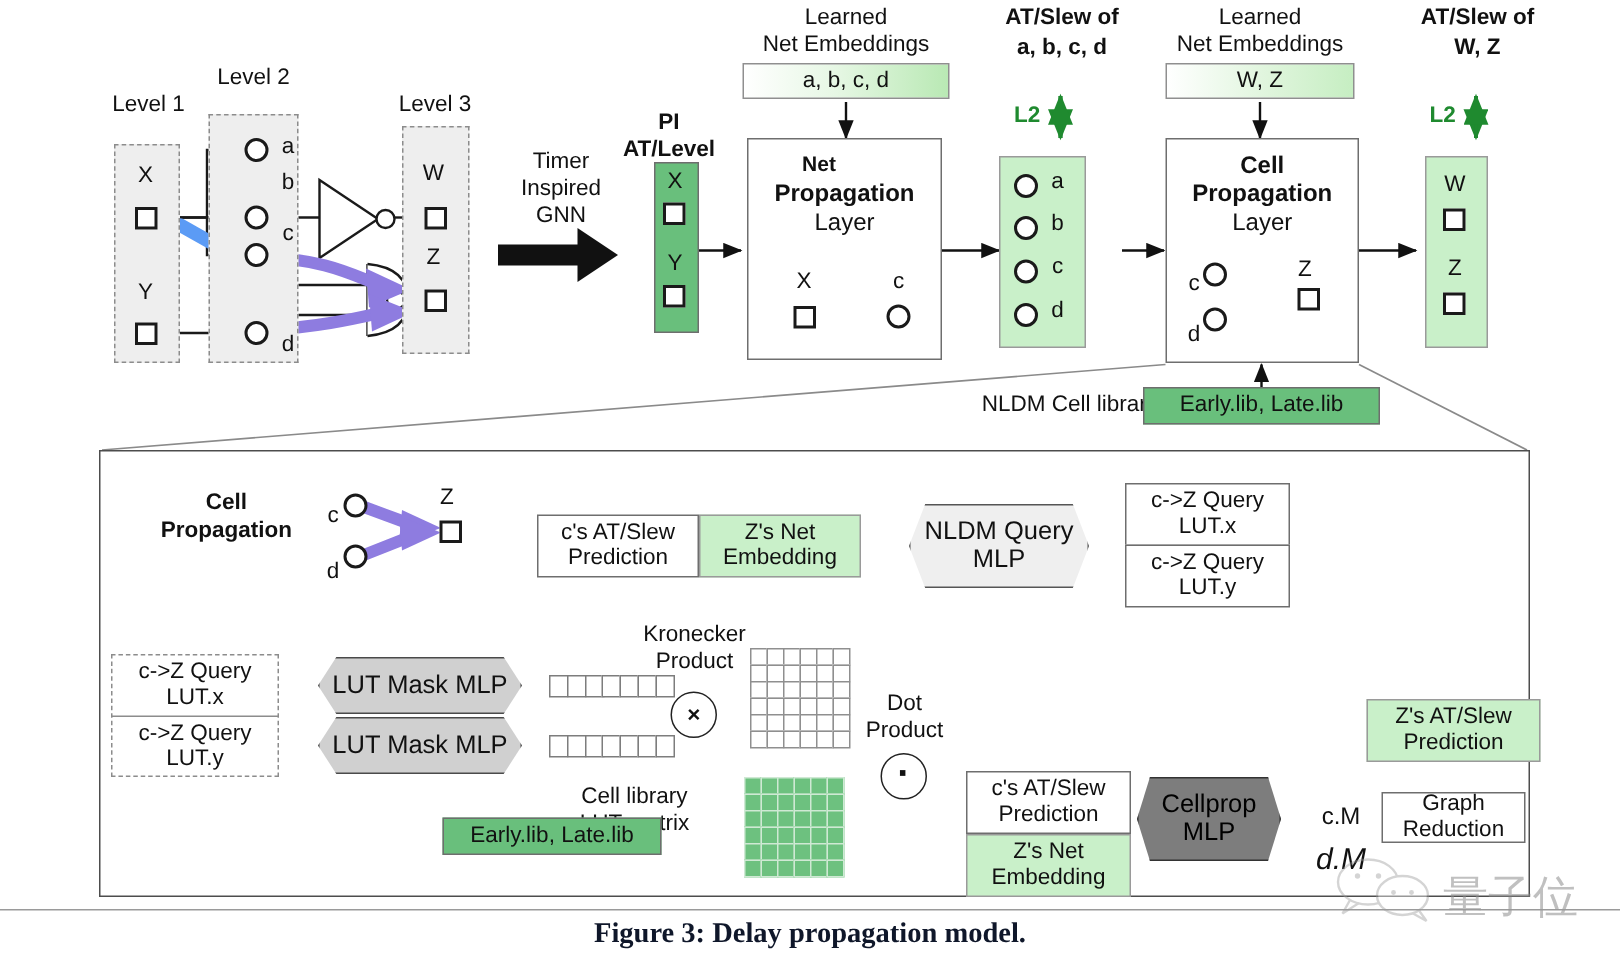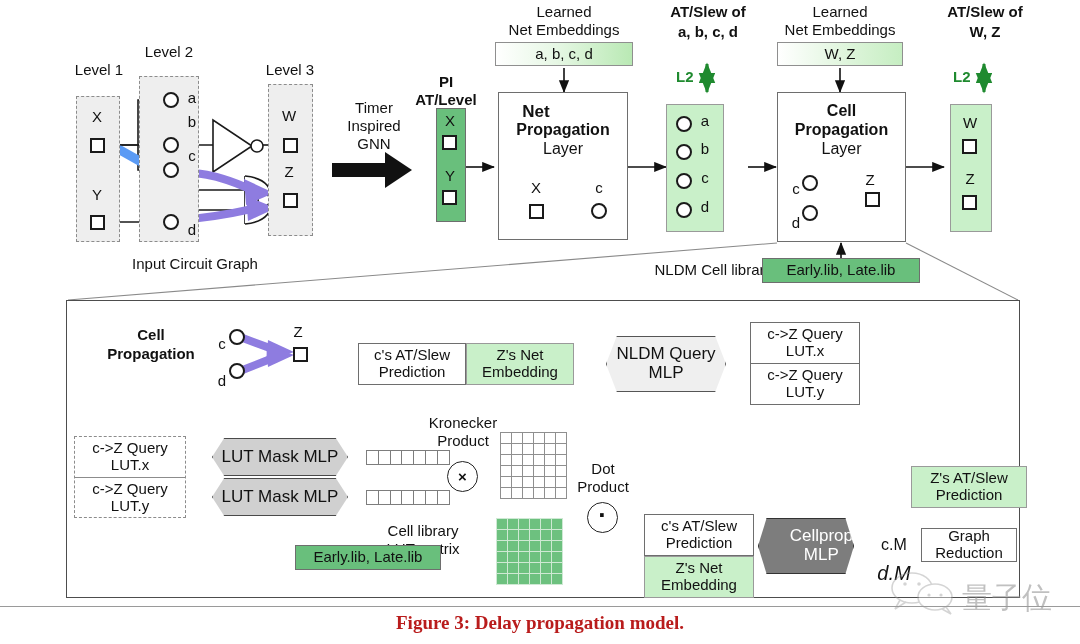--- a/index.html
+++ b/index.html
@@ -25,39 +25,39 @@
   .greengrad2{background:linear-gradient(90deg,#ffffff 0%,#dff5dc 55%,#c6eec2 100%);border:1.4px solid #8f8f8f;}
 
   .node-sq{position:absolute;width:15px;height:15px;box-sizing:border-box;border:2px solid #1a1a1a;background:#fff;}
   .node-ci{position:absolute;width:16px;height:16px;box-sizing:border-box;border:2px solid #1a1a1a;border-radius:50%;background:#fff;}
 
   .hexmlp{position:absolute;box-sizing:border-box;display:flex;align-items:center;justify-content:center;
      text-align:center;font-size:17px;line-height:1.1;
      background:#d0d0d0;border:1.6px solid #4a4a4a;
      clip-path:polygon(9% 0,91% 0,100% 50%,91% 100%,9% 100%,0 50%);}
   .hexmlp.light{background:#efefef;border:1.6px solid #555;}
-  .hexmlp.dark{background:#7d7d7d;border:1.6px solid #333;color:#ffffff;justify-content:flex-end;}
+  .hexmlp.dark{background:#7d7d7d;border:1.6px solid #333;color:#000000;}
 
   .vecrow{position:absolute;display:flex;}
   .vecrow > i{display:block;width:13px;height:15px;box-sizing:border-box;border:1.2px solid #7d7d7d;background:#fff;margin-left:-1.2px;}
   .vecrow > i:first-child{margin-left:0;}
 
   .grid{position:absolute;display:grid;}
   .grid > u{display:block;box-sizing:border-box;border:1.1px solid #8f8f8f;margin:-0.55px 0 0 -0.55px;}
   .grid.white > u{background:#fff;}
   .grid.green > u{background:#6dc17f;border-color:#cfe9d4;}
 
   .opcirc{position:absolute;width:31px;height:31px;border-radius:50%;border:1.6px solid #222;background:#fff;
       display:flex;align-items:center;justify-content:center;font-size:15px;font-weight:bold;box-sizing:border-box;}
   .opcirc.dot{font-size:26px;line-height:0;padding-bottom:6px;}
 
   .panel{position:absolute;box-sizing:border-box;border:1.4px solid #4d4d4d;background:#fff;}
   .l2txt{position:absolute;color:#1f8a2f;font-weight:bold;font-size:15px;}
   .caption{position:absolute;left:0;width:1080px;text-align:center;font-family:"Liberation Serif", serif;
-     font-weight:bold;font-size:19px;color:#b91c1c;}
+     font-weight:bold;font-size:19px;color:#0f172a;}
   .hrule{position:absolute;background:#9a9a9a;height:1.2px;}
   .wm{position:absolute;opacity:.42;}
   .wmtxt{position:absolute;font-size:30px;color:#8d8d8d;opacity:.55;font-family:"DejaVu Sans",sans-serif;}
 </style>
 </head>
 <body>
 
 <div id="stage">
 
   <svg class="layer" viewBox="0 0 1080 644">
@@ -221,41 +221,40 @@
   <div class="node-ci" style="left:163px;top:162px;"></div>
   <div class="lbl" style="left:183px;top:148px;width:18px;">c</div>
   <div class="node-ci" style="left:163px;top:214px;"></div>
   <div class="lbl" style="left:183px;top:222px;width:18px;">d</div>
 
   <div class="lbl" style="left:278px;top:108px;width:22px;">W</div>
   <div class="node-sq" style="left:283px;top:138px;"></div>
   <div class="lbl" style="left:278px;top:164px;width:22px;">Z</div>
   <div class="node-sq" style="left:283px;top:193px;"></div>
 
-  <div class="lbl" style="left:80px;top:256px;width:230px;font-size:15px;">Input Circuit Graph</div>
 
   <div class="lbl" style="left:330px;top:100px;width:88px;">Timer</div>
   <div class="lbl" style="left:330px;top:118px;width:88px;">Inspired</div>
   <div class="lbl" style="left:330px;top:136px;width:88px;">GNN</div>
 
   <div class="lbl b" style="left:412px;top:74px;width:68px;">PI</div>
   <div class="lbl b" style="left:404px;top:92px;width:84px;">AT/Level</div>
 
   <div class="greenmid abs" style="left:436px;top:108px;width:28px;height:112px;"></div>
   <div class="lbl" style="left:436px;top:113px;width:28px;">X</div>
   <div class="node-sq" style="left:442px;top:135px;"></div>
   <div class="lbl" style="left:436px;top:168px;width:28px;">Y</div>
   <div class="node-sq" style="left:442px;top:190px;"></div>
 
   <div class="lbl" style="left:484px;top:4px;width:160px;">Learned</div>
   <div class="lbl" style="left:484px;top:22px;width:160px;">Net Embeddings</div>
   <div class="box greengrad" style="left:495px;top:42px;width:138px;height:24px;">a, b, c, d</div>
 
   <div class="box" style="left:498px;top:92px;width:130px;height:148px;background:#fff;"></div>
-  <div class="lbl b" style="left:478px;top:102px;width:116px;font-size:17px;">Net</div>
+  <div class="lbl b" style="left:488px;top:102px;width:116px;font-size:14px;">Net</div>
   <div class="lbl b" style="left:498px;top:121px;width:130px;font-size:16px;">Propagation</div>
   <div class="lbl" style="left:498px;top:140px;width:130px;font-size:16px;">Layer</div>
   <div class="lbl" style="left:524px;top:180px;width:24px;">X</div>
   <div class="node-sq" style="left:529px;top:204px;"></div>
   <div class="lbl" style="left:587px;top:180px;width:24px;">c</div>
   <div class="node-ci" style="left:591px;top:203px;"></div>
 
   <div class="lbl b" style="left:645px;top:4px;width:126px;">AT/Slew of</div>
   <div class="lbl b" style="left:645px;top:24px;width:126px;">a, b, c, d</div>
   <div class="l2txt" style="left:676px;top:68px;">L2</div>

